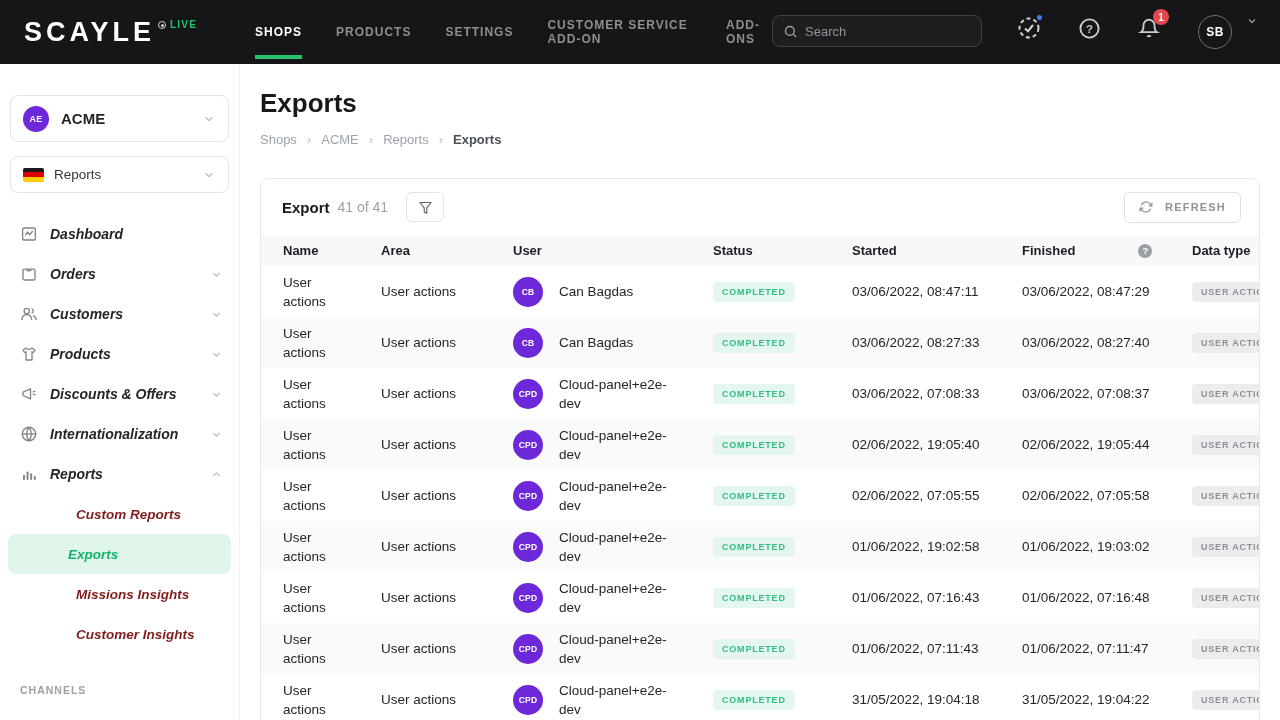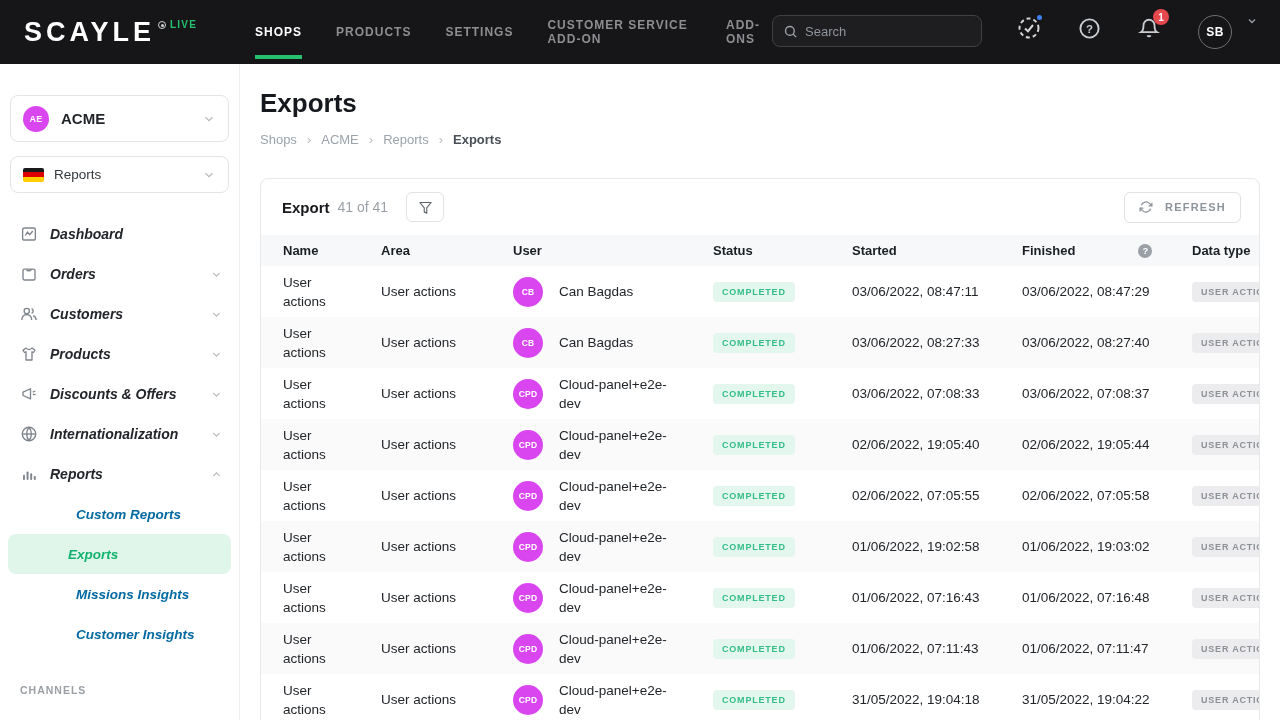--- a/index.html
+++ b/index.html
@@ -40,35 +40,35 @@
     align-items:center; justify-content:center; margin-left:28px; cursor:pointer; }
   .chev-top { margin-left:6px; cursor:pointer; display:flex; }
 
   
   .sidebar { position:absolute; top:64px; left:0; width:240px; bottom:0; background:#fff;
     border-right:1px solid #f0f0f1; z-index:10; }
   .select-card { margin:0 10px; border:1px solid #e3e4e6; border-radius:8px; display:flex;
     align-items:center; padding:0 12px; cursor:pointer; background:#fff; }
   .shop-card { margin-top:31px; height:47px; }
   .country-card { margin-top:14px; height:37px; }
-  .avatar-dark { background:#d946ef; color:#fff; border-radius:50%; display:flex;
+  .avatar-dark { background:#6d28d9; color:#fff; border-radius:50%; display:flex;
     align-items:center; justify-content:center; font-weight:700; flex:0 0 auto; }
   .shop-avatar { width:26px; height:26px; font-size:9px; letter-spacing:.3px; }
   .shop-name { font-size:15px; font-weight:700; color:#1f2328; margin-left:12px; }
   .flag { width:21px; height:14px; border-radius:2px; overflow:hidden; display:flex;
     flex-direction:column; flex:0 0 auto; }
   .flag div { flex:1; }
   .country-name { font-size:13.5px; font-weight:400; color:#33383d; margin-left:10px; }
   .chev-right { margin-left:auto; display:flex; color:#b4bac0; }
   .menu { margin-top:21px;font-style:italic; }
   .menu-item { height:40px; display:flex; align-items:center; padding:0 16px 0 20px; cursor:pointer; }
   .menu-icon { width:18px; height:18px; color:#7f858c; display:flex; flex:0 0 auto; }
   .menu-label { font-size:14px; font-weight:700; color:#22262b; margin-left:12px; }
   .submenu-item { height:40px; display:flex; align-items:center; padding-left:68px;
-    margin:0 8px; border-radius:8px; font-size:13.5px; font-weight:700; color:#0369a1; cursor:pointer; }
+    margin:0 8px; border-radius:8px; font-size:13.5px; font-weight:700; color:#7f1d1d; cursor:pointer; }
   .submenu-item.active { background:#e1f6ea; color:#12b36e; padding-left:60px; }
   .section-label { margin:30px 0 0 20px; font-size:10.5px; font-weight:700;
     letter-spacing:1px; color:#9aa0a6; }
 
   
   .main { position:absolute; top:64px; left:240px; width:1040px; bottom:0;
     padding:24px 20px 0 20px; overflow:hidden; }
   .page-title { font-size:26px; font-weight:700; color:#15191d; }
   .breadcrumb { display:flex; align-items:center; margin-top:13px; font-size:13px; color:#9ba3ab; }
   .breadcrumb .sep { margin:0 10px; color:#b7bcc2; font-size:13px; }

